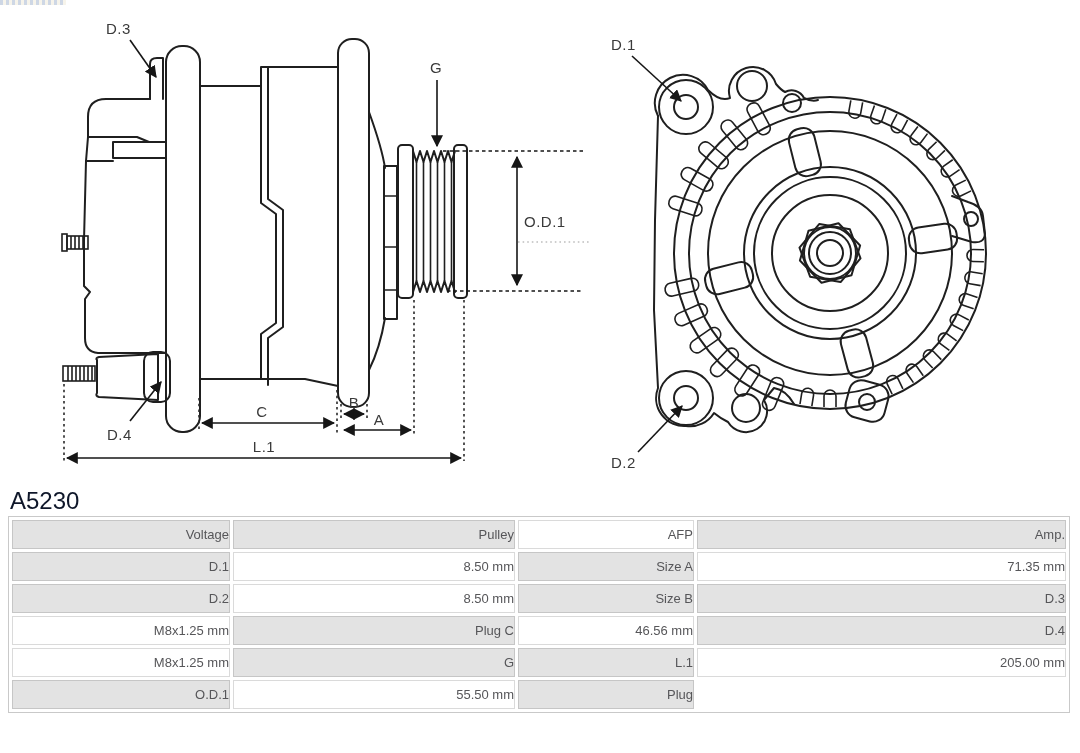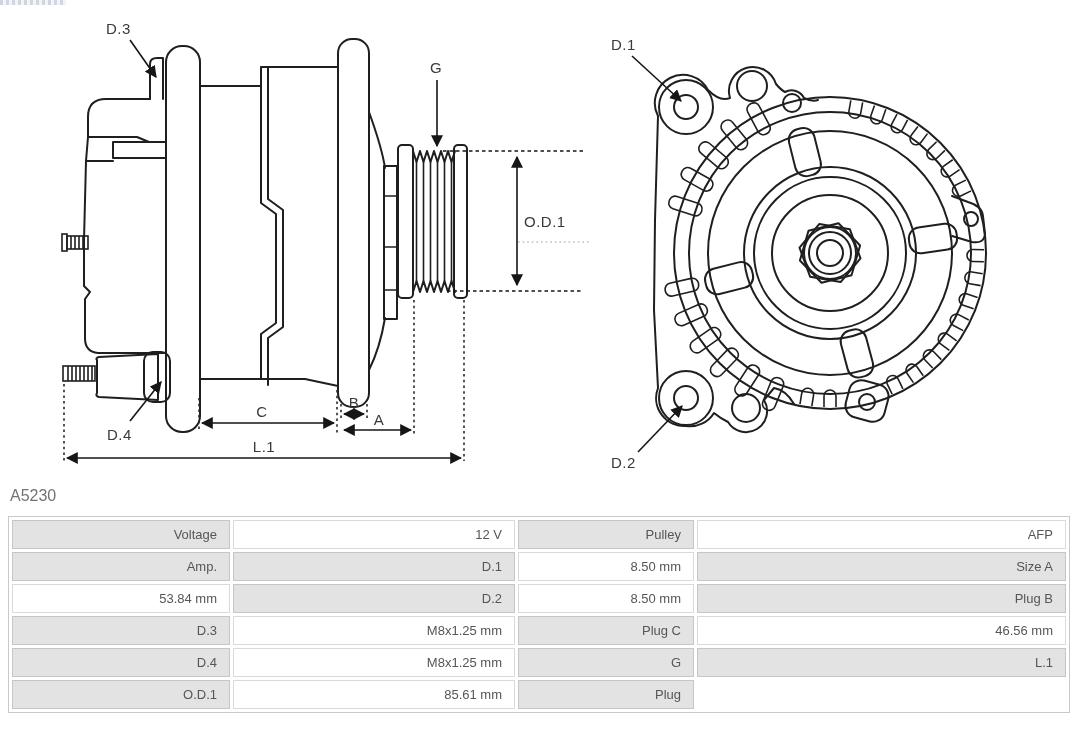--- a/index.html
+++ b/index.html
@@ -9,24 +9,24 @@
   svg{position:absolute;}
   #side-svg{left:0;top:0;}
   #rear-svg{left:590px;top:10px;}
   .ln{stroke:#1f1f1f;stroke-width:2;fill:none;stroke-linecap:round;stroke-linejoin:round;}
   .thin{stroke:#1f1f1f;stroke-width:1.6;fill:none;}
   .dim{stroke:#161616;stroke-width:1.6;fill:none;}
   .dot{stroke:#2a2a2a;stroke-width:1.6;fill:none;stroke-dasharray:2.5 3.2;}
   .dash{stroke:#161616;stroke-width:1.6;fill:none;stroke-dasharray:3.5 3;}
   .faint{stroke:#bfbfbf;stroke-width:1.4;fill:none;stroke-dasharray:1.6 3;}
   .lbl{font-family:"Liberation Sans",sans-serif;font-size:15px;fill:#3a3a3a;letter-spacing:.5px;}
-  .part-no{position:absolute;left:10px;top:487px;font-size:16px;color:#737373;}
+  .part-no{position:absolute;left:10px;top:487px;font-size:24px;color:#0f172a;}
   .spec{position:absolute;left:8px;top:516px;width:1062px;border:1px solid #c9c9c9;background:#fff;
     padding:3px;display:grid;grid-template-columns:218px 282px 176px 1fr;gap:3px;box-sizing:border-box;}
-  .cell{height:29px;line-height:27px;text-align:right;padding-right:12px;font-size:13px;color:#565659;
+  .cell{height:29px;line-height:27px;text-align:right;padding-right:0;font-size:13px;color:#565659;
     border:1px solid #dadada;box-sizing:border-box;background:#fff;white-space:nowrap;}
   .cell.lab{background:#e3e3e3;border-color:#c6c6c6;}
 </style>
 </head>
 <body>
 
 <div class="logo-strip"></div>
 
 <svg id="side-svg" width="600" height="480" viewBox="0 0 600 480">
   <defs>
@@ -202,41 +202,41 @@
     <line class="dim" x1="42" y1="46" x2="91" y2="91" marker-end="url(#ah2)"></line>
     <text class="lbl" x="21" y="458">D.2</text>
     <line class="dim" x1="48" y1="442" x2="92" y2="396" marker-end="url(#ah2)"></line>
   </g>
 </svg>
 
 <div class="part-no">A5230</div>
 
 <div class="spec">
   <div class="cell lab">Voltage</div>
-  <div class="cell">12 V</div>
   <div class="cell lab">Pulley</div>
   <div class="cell">AFP</div>
 
   <div class="cell lab">Amp.</div>
   <div class="cell lab">D.1</div>
   <div class="cell">8.50 mm</div>
 
   <div class="cell lab">Size A</div>
-  <div class="cell">53.84 mm</div>
+  <div class="cell">71.35 mm</div>
   <div class="cell lab">D.2</div>
   <div class="cell">8.50 mm</div>
 
-  <div class="cell lab">Plug B</div>
+  <div class="cell lab">Size B</div>
   <div class="cell lab">D.3</div>
   <div class="cell">M8x1.25 mm</div>
 
   <div class="cell lab">Plug C</div>
   <div class="cell">46.56 mm</div>
   <div class="cell lab">D.4</div>
   <div class="cell">M8x1.25 mm</div>
 
   <div class="cell lab">G</div>
   <div class="cell lab">L.1</div>
+  <div class="cell">205.00 mm</div>
 
   <div class="cell lab">O.D.1</div>
-  <div class="cell">85.61 mm</div>
+  <div class="cell">55.50 mm</div>
   <div class="cell lab">Plug</div>
 </div>
 
 </body></html>

